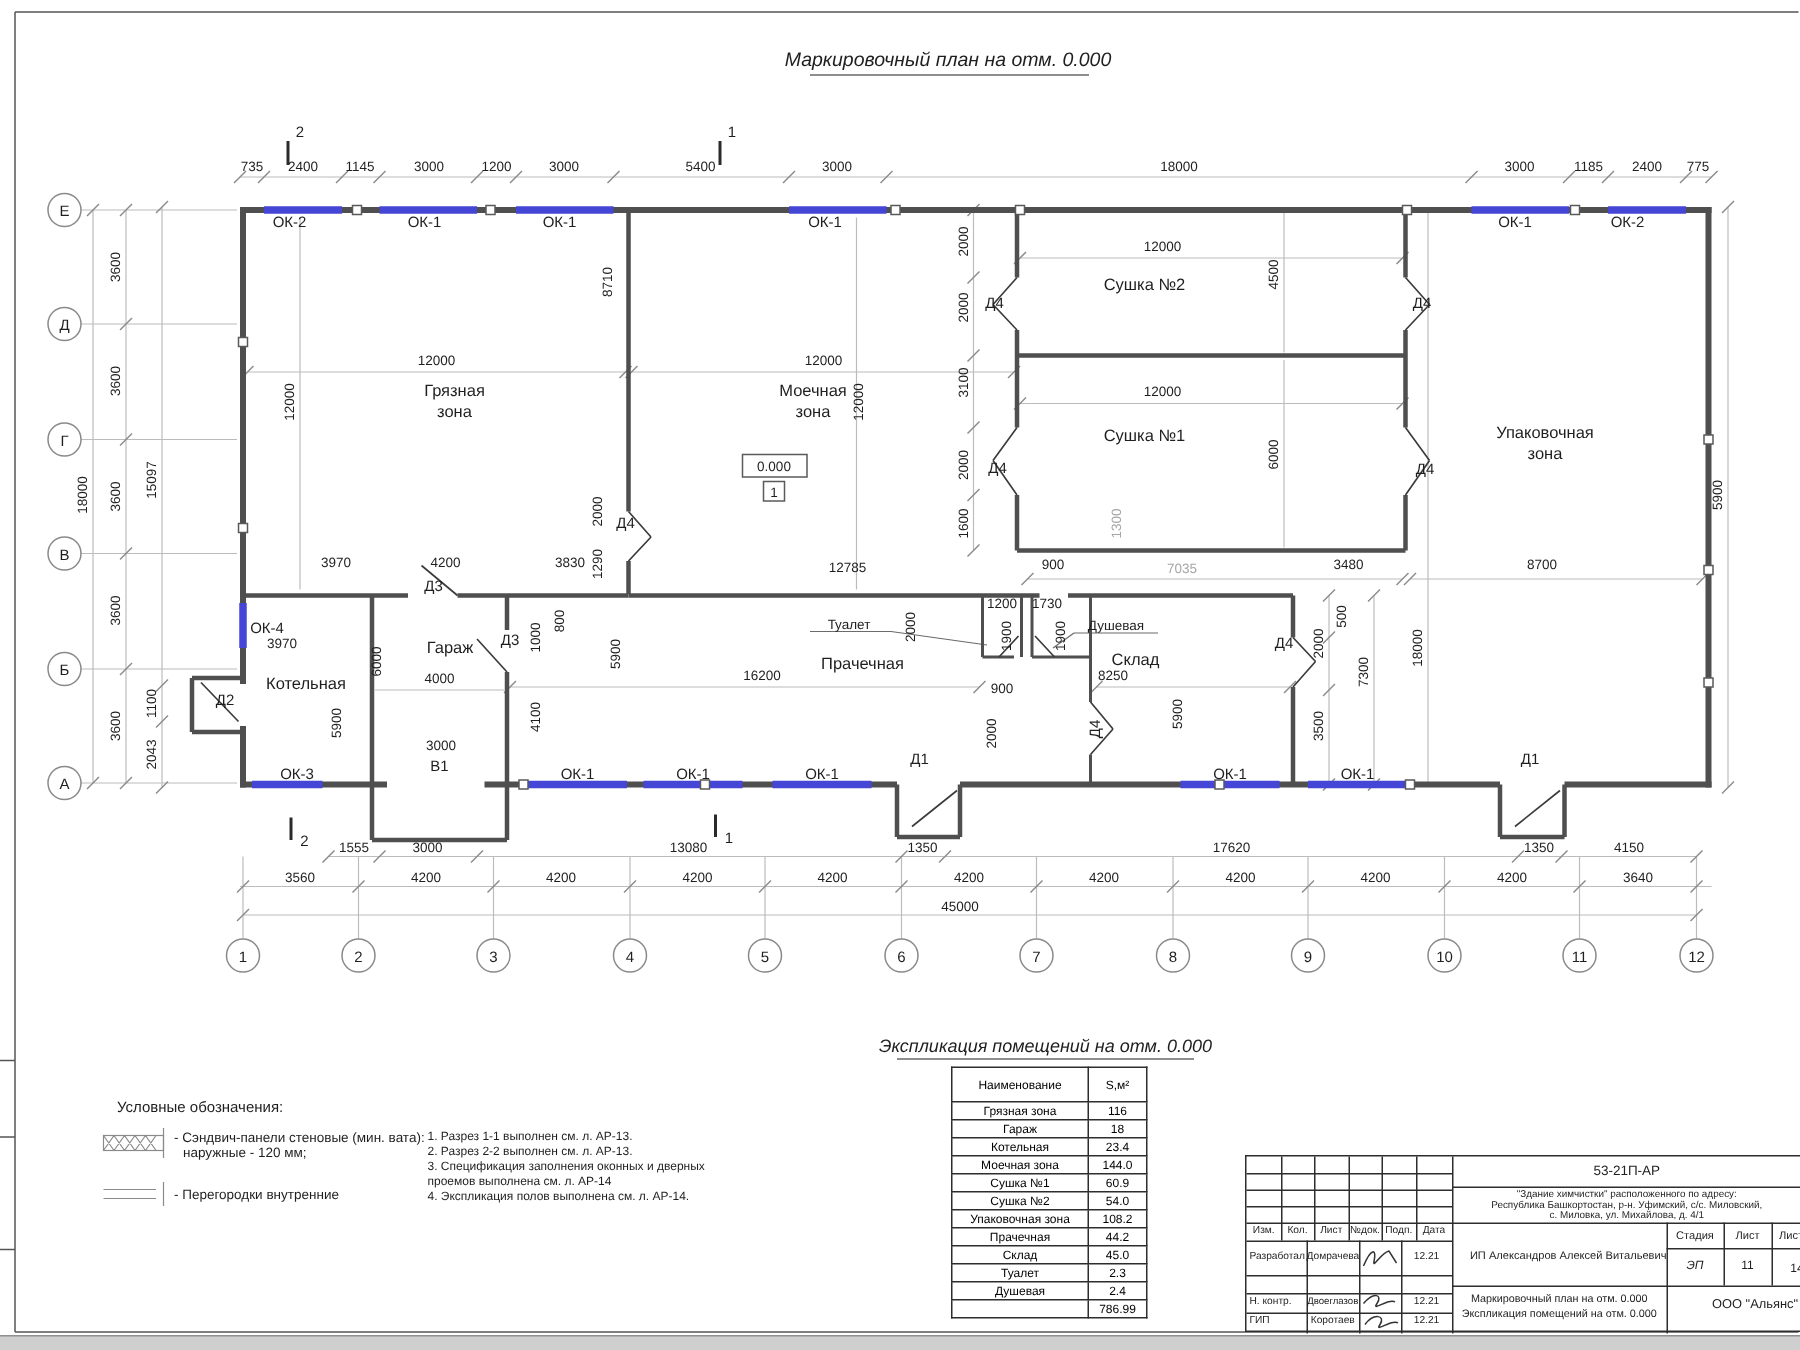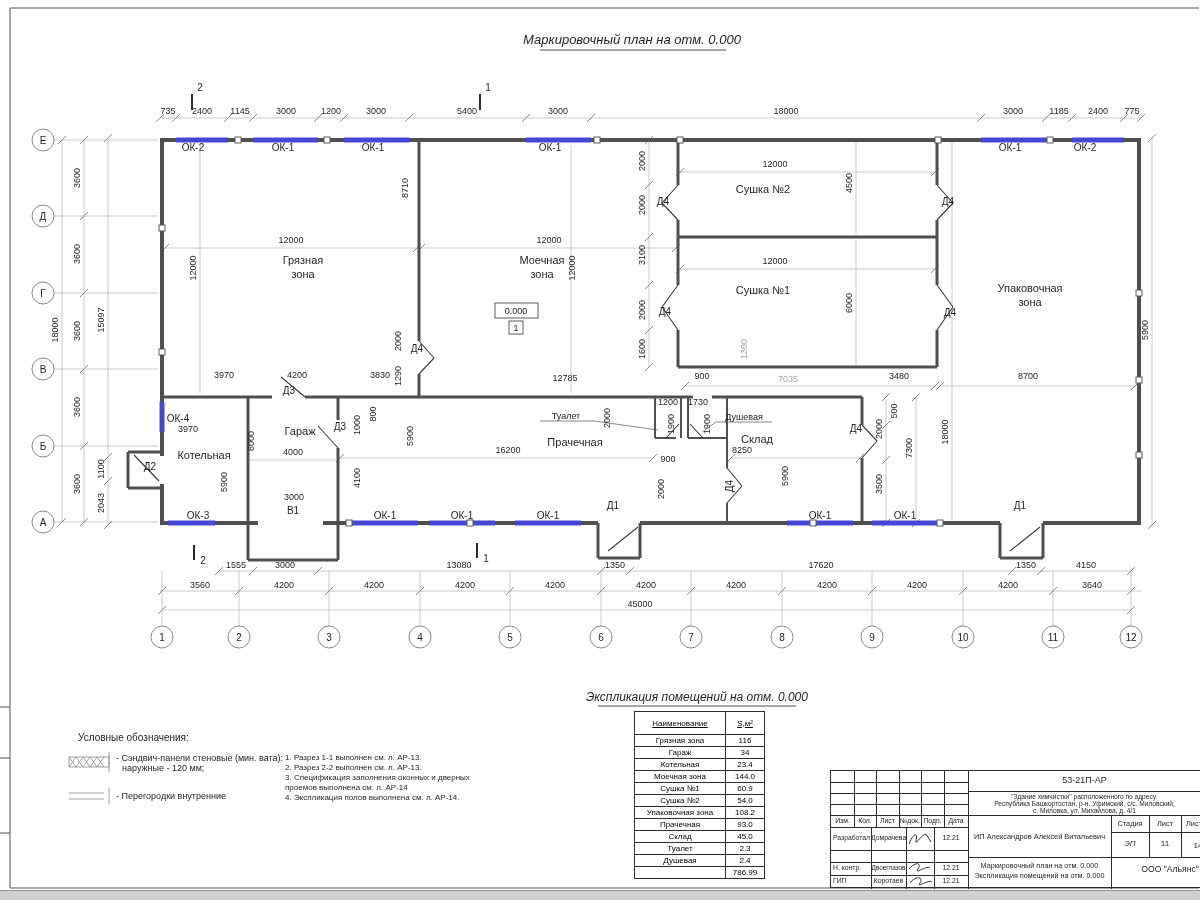--- a/index.html
+++ b/index.html
@@ -15,21 +15,21 @@
   .bu{font-size:10px;text-anchor:middle;}
   .ttl{font-size:13px;font-style:italic;text-anchor:middle;}
   .ttl2{font-size:12px;font-style:italic;text-anchor:middle;}
   .lg{font-size:9px;text-anchor:start;}
   .nt{font-size:8px;text-anchor:start;}
   .sec{font-size:10px;text-anchor:middle;}
   
   #expl{position:absolute;left:634px;top:711px;border-collapse:collapse;}
   #expl td,#expl th{border:1px solid #2d2d2d;font-size:8px;font-weight:normal;
     text-align:center;padding:0 2px;height:11px;line-height:11px;white-space:nowrap;}
-  #expl th{height:22px;text-decoration:underline;}
+  #expl th{height:22px;}
   #expl .cn{width:86px;}
   #expl .cs{width:34px;}
   
   #tb{position:absolute;left:830px;top:770px;width:410px;height:118px;
     border:1.5px solid #2d2d2d;box-sizing:border-box;font-size:7.5px;color:#1f1f1f;}
   #tb .hl{position:absolute;height:0;border-top:1px solid #2d2d2d;}
   #tb .vl{position:absolute;width:0;border-left:1px solid #2d2d2d;}
   #tb .t{position:absolute;text-align:center;white-space:nowrap;}
   #tb .tl{position:absolute;text-align:left;white-space:nowrap;}
   .strip{position:absolute;left:0;top:890px;width:1200px;height:10px;
@@ -503,21 +503,21 @@
         <tr>
     <th class="cn">Наименование</th>
     <th class="cs">S,м²</th>
   </tr>
   <tr>
           <td>Грязная зона</td>
           <td>116</td>
         </tr>
   <tr>
           <td>Гараж</td>
-          <td>34</td>
+          <td>18</td>
         </tr>
   <tr>
           <td>Котельная</td>
           <td>23.4</td>
         </tr>
   <tr>
           <td>Моечная зона</td>
           <td>144.0</td>
         </tr>
   <tr>
@@ -527,21 +527,21 @@
   <tr>
           <td>Сушка №2</td>
           <td>54.0</td>
         </tr>
   <tr>
           <td>Упаковочная зона</td>
           <td>108.2</td>
         </tr>
   <tr>
           <td>Прачечная</td>
-          <td>93.0</td>
+          <td>44.2</td>
         </tr>
   <tr>
           <td>Склад</td>
           <td>45.0</td>
         </tr>
   <tr>
           <td>Туалет</td>
           <td>2.3</td>
         </tr>
   <tr>
@@ -595,21 +595,21 @@
   <div class="t" style="left:113px;top:46px;width:24px;font-size:6.8px;">Дата</div>
   <div class="tl" style="left:2px;top:63px;font-size:6.8px;">Разработал</div>
   <div class="t" style="left:40px;top:63px;width:35px;font-size:6.8px;">Домрачева</div>
   <div class="t" style="left:103px;top:63px;width:34px;font-size:6.8px;">12.21</div>
   <div class="tl" style="left:2px;top:93px;font-size:6.8px;">Н. контр.</div>
   <div class="t" style="left:40px;top:93px;width:35px;font-size:6.4px;">Двоеглазов</div>
   <div class="t" style="left:103px;top:93px;width:34px;font-size:6.8px;">12.21</div>
   <div class="tl" style="left:2px;top:106px;font-size:6.8px;">ГИП</div>
   <div class="t" style="left:40px;top:106px;width:35px;font-size:6.8px;">Коротаев</div>
   <div class="t" style="left:103px;top:106px;width:34px;font-size:6.8px;">12.21</div>
-  <div class="t" style="left:137px;top:61px;width:143px;font-size:7.4px;">ИП Александров Алексей Витальевич</div>
+  <div class="t" style="left:137px;top:61px;width:143px;font-size:7.4px;text-align:right;">ИП Александров Алексей Витальевич</div>
   <div class="t" style="left:280px;top:48px;width:38px;font-size:7.4px;">Стадия</div>
   <div class="t" style="left:318px;top:48px;width:32px;font-size:7.4px;">Лист</div>
   <div class="t" style="left:350px;top:48px;width:34px;font-size:7.4px;">Листов</div>
   <div class="t" style="left:280px;top:68px;width:38px;font-size:8px;font-style:italic;">ЭП</div>
   <div class="t" style="left:318px;top:68px;width:32px;font-size:8px;">11</div>
   <div class="t" style="left:350px;top:70px;width:34px;font-size:8px;">14</div>
   <div class="t" style="left:137px;top:90px;width:143px;font-size:7.2px;">Маркировочный план на отм. 0.000</div>
   <div class="t" style="left:137px;top:100px;width:143px;font-size:7.2px;">Экспликация помещений на отм. 0.000</div>
   <div class="t" style="left:280px;top:93px;width:118px;font-size:8.6px;">ООО "Альянс"</div>
 

